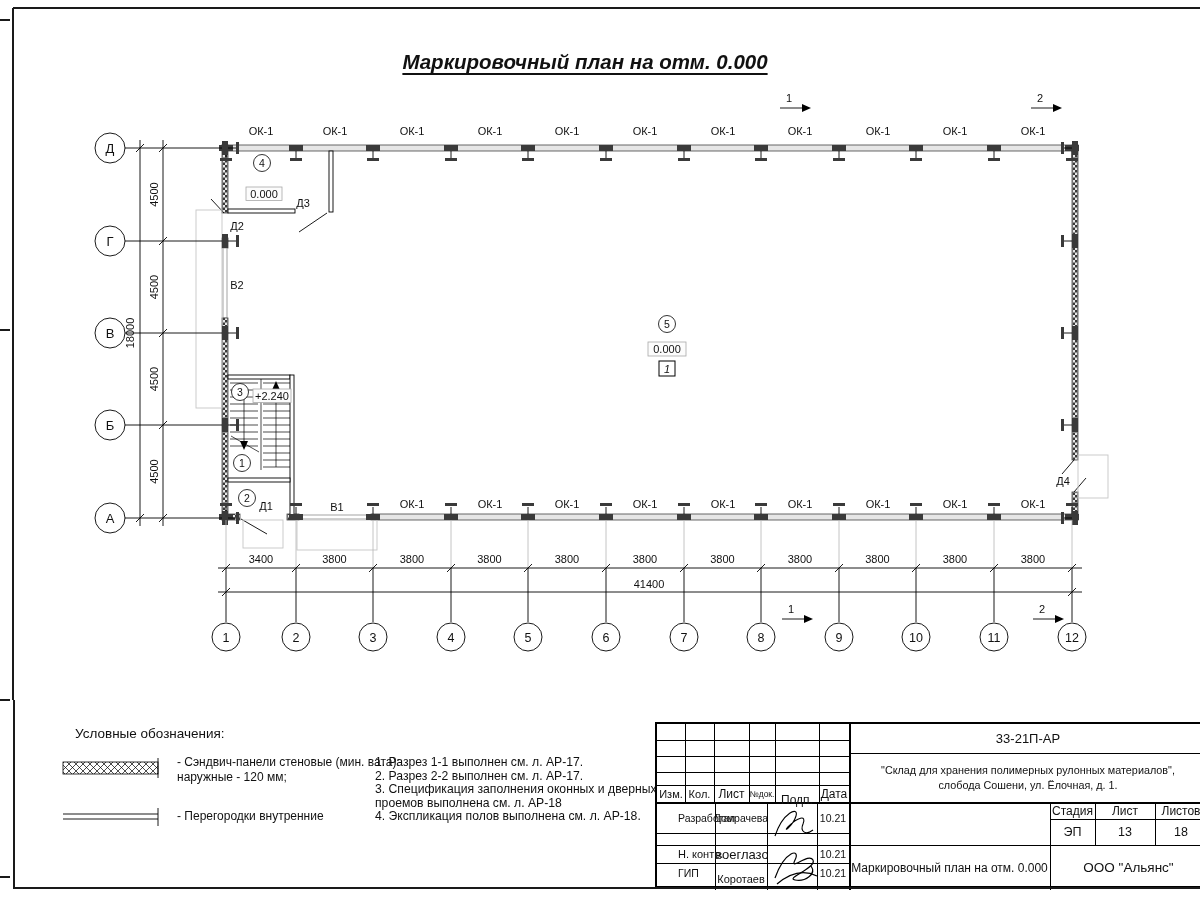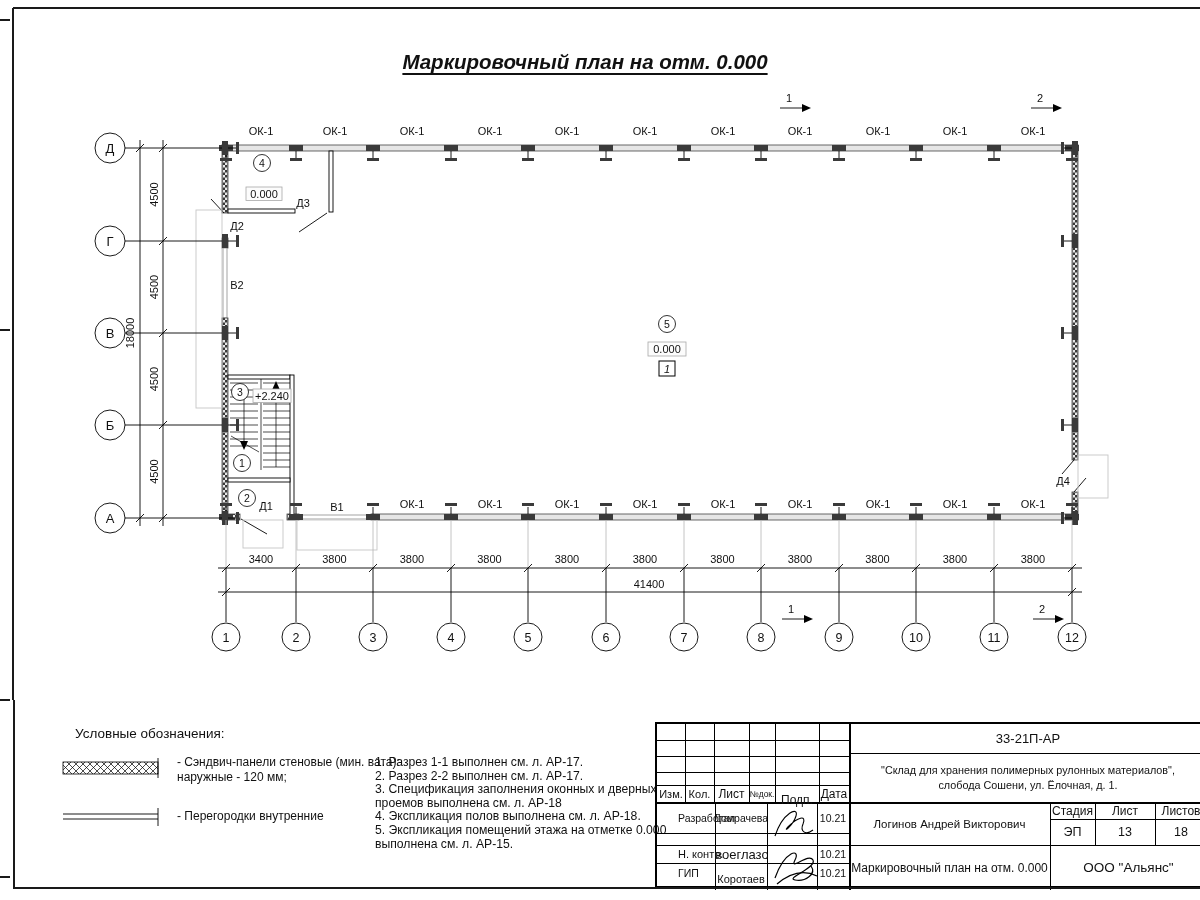--- a/index.html
+++ b/index.html
@@ -435,21 +435,20 @@
   <line x1="1" y1="13" x2="96" y2="13" stroke="#000" stroke-width=".9"></line>
   <line x1="96" y1="2" x2="96" y2="20" stroke="#000" stroke-width=".9"></line>
 </svg>
 <div class="abs leg-t" style="left:177px;top:809px">- Перегородки внутренние</div>
 
 <div class="abs" id="notes">
   <p>1. Разрез 1-1 выполнен см. л. АР-17.</p>
   <p>2. Разрез 2-2 выполнен см. л. АР-17.</p>
   <p>3. Спецификация заполнения оконных и дверных проемов выполнена см. л. АР-18</p>
   <p>4. Экспликация полов выполнена см. л. АР-18.</p>
-  <p>5. Экспликация помещений этажа на отметке 0.000 выполнена см. л. АР-15.</p>
 </div>
 
 <div class="abs" id="tb">
 
   <div class="vl" style="left:28px;height:78px"></div>
   <div class="vl" style="left:57px;height:78px"></div>
   <div class="vl" style="left:92px;height:78px"></div>
   <div class="vl" style="left:118px;height:78px"></div>
   <div class="vl" style="left:162px;height:78px"></div>
   <div class="vl" style="left:58px;top:78px;height:88px"></div>
@@ -494,21 +493,20 @@
   <svg class="abs" style="left:110px;top:122px" width="55" height="42">
     <path d="M8,32 C18,4 34,2 28,14 C22,26 42,6 46,14 C50,22 18,32 28,34 C38,36 50,28 44,20" stroke="#000" stroke-width="1.2" fill="none"></path>
     <path d="M10,38 C24,26 38,24 50,30" stroke="#000" stroke-width="1.2" fill="none"></path>
   </svg>
 
   <div class="cell" style="left:192px;top:0;width:358px;height:29px;font-size:13px">33-21П-АР</div>
   <div class="cell" style="left:192px;top:29px;width:358px;height:49px;flex-direction:column;font-size:10.8px;line-height:15px">
     <span>"Склад для хранения полимерных рулонных материалов",</span>
     <span>слобода Сошени, ул. Ёлочная, д. 1.</span>
   </div>
-  <div class="cell" style="left:192px;top:78px;width:201px;height:43px;font-size:11.5px">Логинов Андрей Викторович</div>
   <div class="cell" style="left:393px;top:78px;width:45px;height:17px;font-size:12px">Стадия</div>
   <div class="cell" style="left:438px;top:78px;width:60px;height:17px;font-size:12px">Лист</div>
   <div class="cell" style="left:498px;top:78px;width:52px;height:17px;font-size:12px">Листов</div>
   <div class="cell" style="left:393px;top:95px;width:45px;height:26px;font-size:12.5px">ЭП</div>
   <div class="cell" style="left:438px;top:95px;width:60px;height:26px;font-size:12.5px">13</div>
   <div class="cell" style="left:498px;top:95px;width:52px;height:26px;font-size:12.5px">18</div>
   <div class="cell" style="left:192px;top:121px;width:201px;height:45px;font-size:12px">Маркировочный план на отм. 0.000</div>
   <div class="cell" style="left:393px;top:121px;width:157px;height:45px;font-size:13.5px">ООО "Альянс"</div>
 </div>
 

